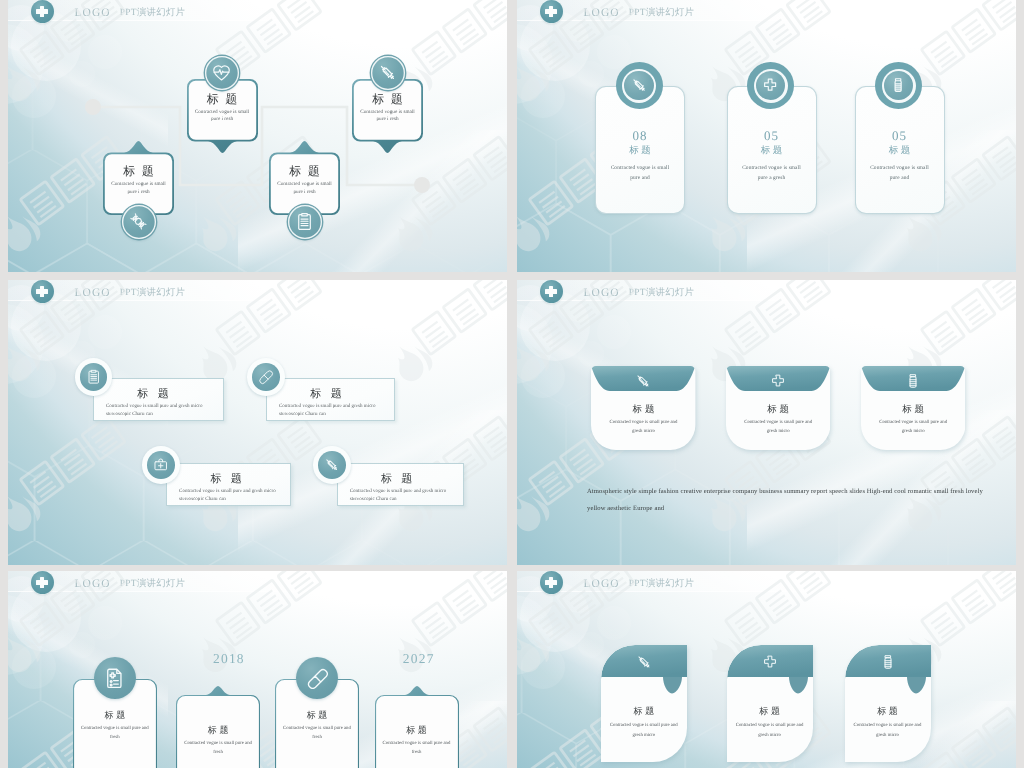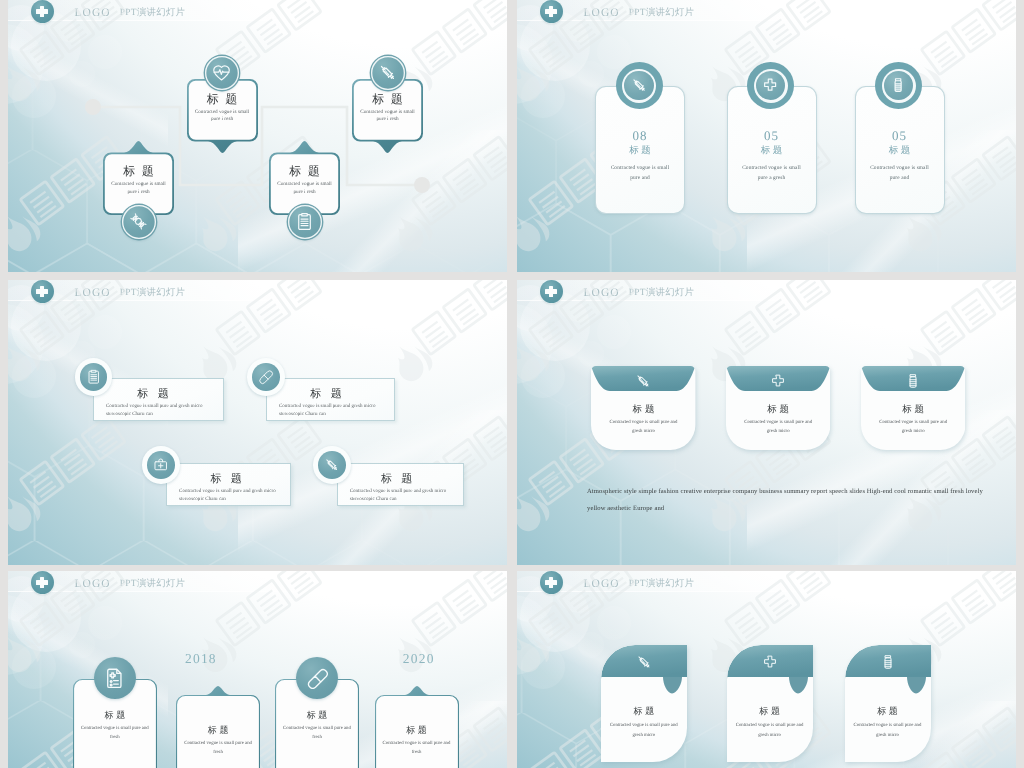--- a/index.html
+++ b/index.html
@@ -779,22 +779,22 @@
           </svg><div class="ttl" style="top:30px">标题</div><div class="txt" style="top:45px">Contracted vogue is small pure and fresh</div></div>
         <div class="plaincirc" style="left:288px;top:86.16px;width:42px;height:42px;z-index:3">
           <svg width="22.68" height="22.68" viewBox="0 0 24 24" fill="none" stroke="#f4fafb" stroke-width="1.4" stroke-linecap="round" stroke-linejoin="round">
             <path d="M15.2 3.9 A4.4 4.4 0 0 1 21.4 10.1 L10 21.5 A4.4 4.4 0 0 1 3.8 15.3 Z M9.5 9.6 L15.7 15.8"></path>
           </svg>
         </div>
         <div class="s5card" style="left:366.5px;top:115px;width:84px;height:112px"><svg class="shp" width="84" height="112" viewBox="0 0 84 112">
             <path d="M9.00 9.00 H30.00 C35.60 9.00 38.80 0 42.00 0 C45.20 0 48.40 9.00 54.00 9.00 H75.00 A9.00 9.00 0 0 1 84.00 18.00 V103.00 A9.00 9.00 0 0 1 75.00 112.00 H9.00 A9.00 9.00 0 0 1 0 103.00 V18.00 A9.00 9.00 0 0 1 9.00 9.00 Z" fill="url(#gBorder)"></path>
             <path d="M9.44 10.10 H74.56 A8.34 8.34 0 0 1 82.90 18.44 V102.56 A8.34 8.34 0 0 1 74.56 110.90 H9.44 A8.34 8.34 0 0 1 1.10 102.56 V18.44 A8.34 8.34 0 0 1 9.44 10.10 Z" fill="#fdfdfd"></path>
           </svg><div class="ttl" style="top:38px">标题</div><div class="txt" style="top:53px">Contracted vogue is small pure and fresh</div></div>
-        <div class="s5year" style="left:177px;top:80px">2018</div>
-        <div class="s5year" style="left:394.8px;top:80px">2020</div>
+        <div class="s5year" style="left:205px;top:80px">2018</div>
+        <div class="s5year" style="left:394.8px;top:80px">2027</div>
       </div>
  </div>
 
  <div class="slide" id="slide6" style="left:517px;top:571px;width:499px;height:197px">
    <div class="bgbase"></div>
    <div class="slidehex">
         <svg class="hexsvg" width="499" height="197" viewBox="0 0 499 197">
           <defs>
             <pattern id="hx5" x="-50" y="-48" width="109.12" height="189.00" patternUnits="userSpaceOnUse">
               <g fill="none" stroke="#ffffff" stroke-width="1.5" opacity="0.40">

